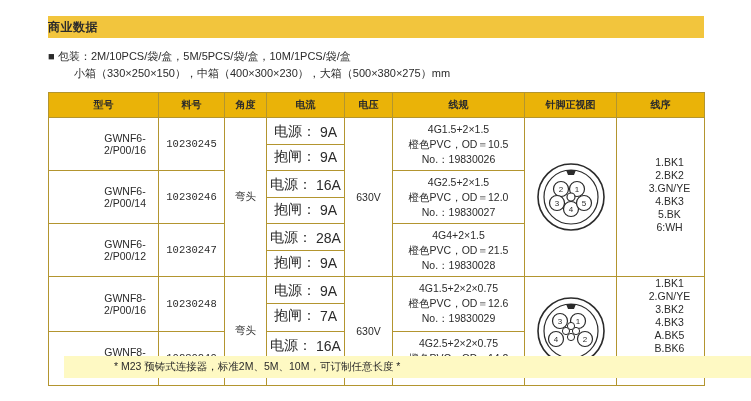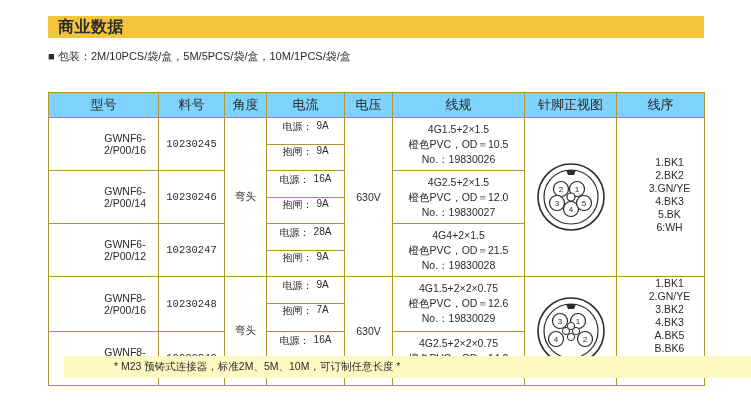--- a/index.html
+++ b/index.html
@@ -12,21 +12,21 @@
   }
   .page{position:relative;width:751px;height:401px;}
 
   
   .header-bar{
     position:absolute;left:48px;top:16px;width:656px;height:22px;
     background:#f2c53d;
     display:flex;align-items:center;
   }
   .header-bar .title{
-    font-size:16px;font-weight:bold;color:#2b2b2b;padding-left:10px;letter-spacing:.5px;
+    font-size:12px;font-weight:bold;color:#2b2b2b;letter-spacing:.5px;
   }
 
   
   .notes{
     position:absolute;left:48px;top:48px;width:660px;
     font-size:11px;line-height:17px;color:#2b2b2b;
   }
   .notes .bullet{display:inline-block;width:10px;color:#2b2b2b;}
   .notes .line2{padding-left:26px;}
 
@@ -36,36 +36,36 @@
     border-collapse:collapse;
     width:656px;
     table-layout:fixed;
   }
   table.spec th,table.spec td{
     border:1px solid #b3952f;
     text-align:center;vertical-align:middle;
     font-size:10.5px;color:#2b2b2b;
   }
   table.spec thead th{
-    background:#7dd3fc;
-    font-weight:normal;
-    font-size:13px;
+    background:#eab308;
+    font-weight:bold;
+    font-size:10px;
     height:22px;
     color:#2b2b2b;
   }
   td.model{font-size:10.5px;height:50px;padding-left:44px;}
   td.part{font-size:10.5px;font-family:Liberation Mono, monospace;}
   td.angle{font-size:11px;}
   td.volt{font-size:11px;}
 
   
   .cur-cell{padding:0;}
   .cur-row{
-    display:flex;justify-content:center;
-    height:24px;font-size:10px;white-space:nowrap;
+    display:flex;align-items:center;justify-content:center;
+    height:24px;font-size:14px;white-space:nowrap;
   }
   .cur-row.top{border-bottom:1px solid #b3952f;}
   .cur-lbl{display:inline-block;}
   .cur-val{display:inline-block;padding-left:4px;}
 
   .wire{line-height:15px;font-size:10px;margin-left:40px;}
   .wire div{white-space:nowrap;}
 
   
   td.seq{text-align:left;padding:0 0 4px 18px;font-size:9.5px;line-height:13px;}
@@ -88,20 +88,21 @@
 <div class="page">
 
   <div class="header-bar">
     <span class="title">商业数据</span>
   </div>
 
   <div class="notes">
     <div>
       <span class="bullet">■</span><span>包装：2M/10PCS/袋/盒，5M/5PCS/袋/盒，10M/1PCS/袋/盒</span>
     </div>
+    <div class="line2">小箱（330×250×150），中箱（400×300×230），大箱（500×380×275）mm</div>
   </div>
 
   <table class="spec">
     <colgroup>
       <col style="width:110px">
       <col style="width:66px">
       <col style="width:42px">
       <col style="width:78px">
       <col style="width:48px">
       <col style="width:132px">

